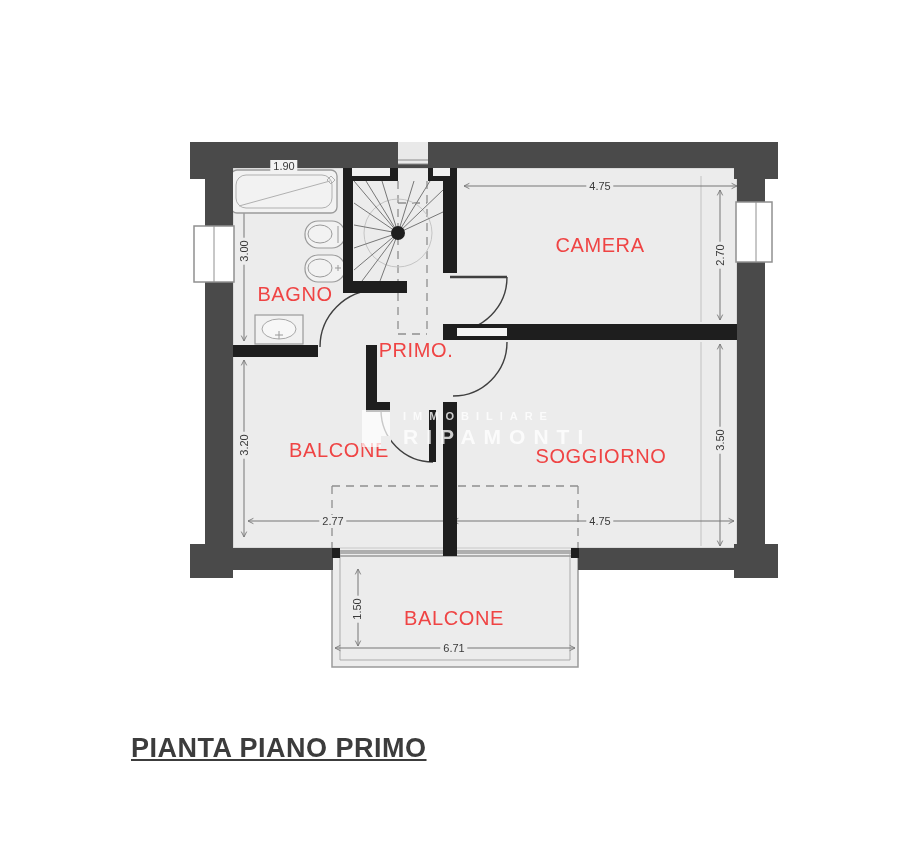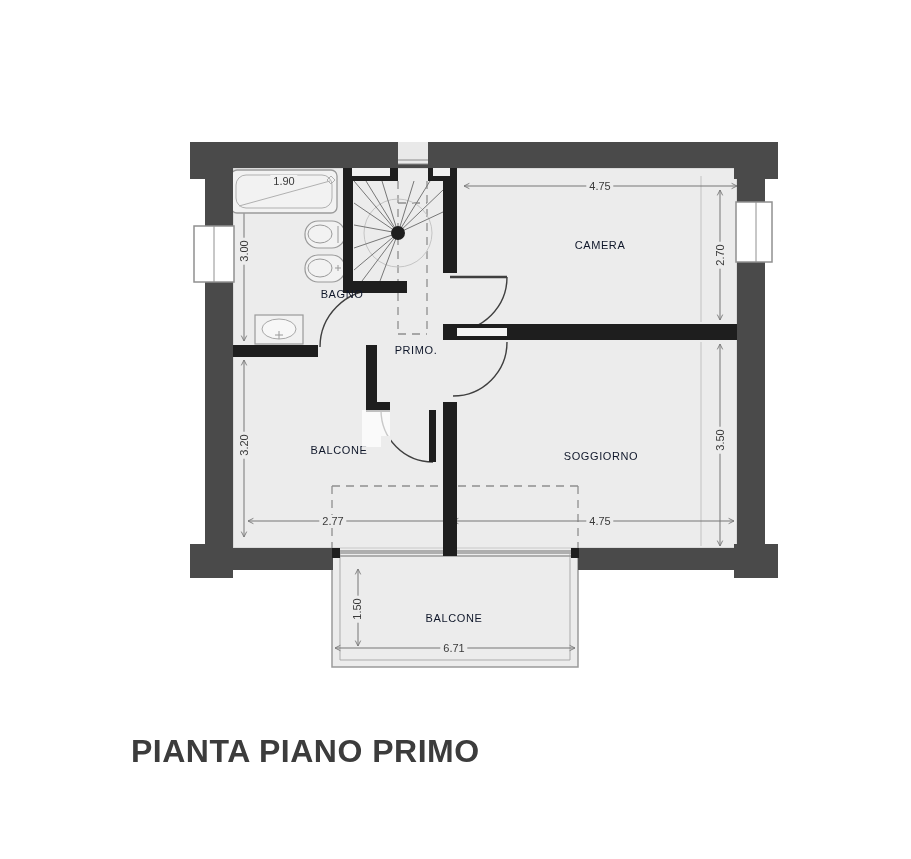--- a/index.html
+++ b/index.html
@@ -7,34 +7,34 @@
     --interior-wall:#1e1e1e;
     --floor:#ececec;
     --line:#777777;
     --title-text:#3c3c3c;
   }
   html,body{margin:0;padding:0;background:#ffffff;}
   .stage{position:relative;width:911px;height:859px;background:#fff;overflow:hidden;
          font-family:"Liberation Sans",sans-serif;}
   .plan-svg{position:absolute;left:0;top:0;}
   .label{position:absolute;transform:translate(-50%,-50%);white-space:nowrap;}
-  .room{font-size:11px;color:#0f172a;letter-spacing:0.6px;}
+  .room{font-size:20px;color:#ef4444;letter-spacing:0.6px;}
   .dim{font-size:11px;color:#3a3a3a;background:var(--floor);padding:0 3px;}
   .dim.v{transform:translate(-50%,-50%) rotate(-90deg);}
   .dim.on-tub{background:#f2f2f2;}
   .watermark{position:absolute;left:362px;top:410px;display:flex;align-items:flex-start;gap:13px;
              pointer-events:none;}
   .wm-logo{width:28px;height:37px;background:rgba(255,255,255,0.72);position:relative;}
   .wm-logo:after{content:"";position:absolute;right:-1px;bottom:-1px;width:10px;height:12px;
                  background:var(--floor);}
   .wm-text{display:flex;flex-direction:column;}
   .wm-line1{font-size:11px;font-weight:bold;letter-spacing:7px;color:rgba(255,255,255,0.78);}
   .wm-line2{font-size:21px;font-weight:bold;letter-spacing:8px;color:rgba(255,255,255,0.78);margin-top:3px;}
-  .title{position:absolute;left:131px;top:733px;font-size:32px;font-weight:800;
-         letter-spacing:0.5px;color:var(--title-text);}
+  .title{position:absolute;left:131px;top:733px;font-size:27px;font-weight:800;
+         letter-spacing:0.5px;color:var(--title-text);text-decoration:underline;}
 </style>
 </head>
 <body>
 
 <div class="stage">
 
   <svg class="plan-svg" width="911" height="859" viewBox="0 0 911 859">
     <defs>
       <marker id="ar" viewBox="-5 -5 10 10" refX="3" refY="0" markerWidth="9" markerHeight="9" orient="auto-start-reverse">
         <polyline points="-3,-3 3,0 -3,3" fill="none" stroke="#777" stroke-width="1"></polyline>
@@ -170,37 +170,41 @@
       <line x1="756" y1="202" x2="756" y2="262" stroke="#909090" stroke-width="1"></line>
 
       <line x1="340" y1="551" x2="571" y2="551" stroke="#9a9a9a" stroke-width="1.5"></line>
       <line x1="340" y1="556" x2="571" y2="556" stroke="#9a9a9a" stroke-width="1.5"></line>
       <rect x="332" y="548" width="8" height="10" fill="var(--interior-wall)"></rect>
       <rect x="571" y="548" width="8" height="10" fill="var(--interior-wall)"></rect>
       <rect x="443" y="540" width="14" height="16" fill="var(--interior-wall)"></rect>
     </g>
   </svg>
 
-  <span class="label room" style="left:295px;top:294px;margin-left:47px;">BAGNO</span>
+  <span class="label room" style="left:295px;top:294px;">BAGNO</span>
   <span class="label room" style="left:600px;top:245px;">CAMERA</span>
   <span class="label room" style="left:416px;top:350px;">PRIMO.</span>
   <span class="label room" style="left:339px;top:450px;">BALCONE</span>
   <span class="label room" style="left:601px;top:456px;">SOGGIORNO</span>
   <span class="label room" style="left:454px;top:618px;">BALCONE</span>
 
-  <span class="label dim on-tub" style="left:284px;top:181px;">1.90</span>
+  <span class="label dim on-tub" style="left:284px;top:166px;">1.90</span>
   <span class="label dim v" style="left:244px;top:251px;">3.00</span>
   <span class="label dim" style="left:600px;top:186px;">4.75</span>
   <span class="label dim v" style="left:720px;top:255px;">2.70</span>
   <span class="label dim v" style="left:244px;top:445px;">3.20</span>
   <span class="label dim v" style="left:720px;top:440px;">3.50</span>
   <span class="label dim" style="left:333px;top:521px;">2.77</span>
   <span class="label dim" style="left:600px;top:521px;">4.75</span>
   <span class="label dim v" style="left:357px;top:609px;">1.50</span>
   <span class="label dim" style="left:454px;top:648px;">6.71</span>
 
   <div class="watermark">
     <div class="wm-logo"></div>
+    <div class="wm-text">
+      <span class="wm-line1">IMMOBILIARE</span>
+      <span class="wm-line2">RIPAMONTI</span>
+    </div>
   </div>
 
   <div class="title">PIANTA PIANO PRIMO</div>
 
 </div>
 
 </body></html>

